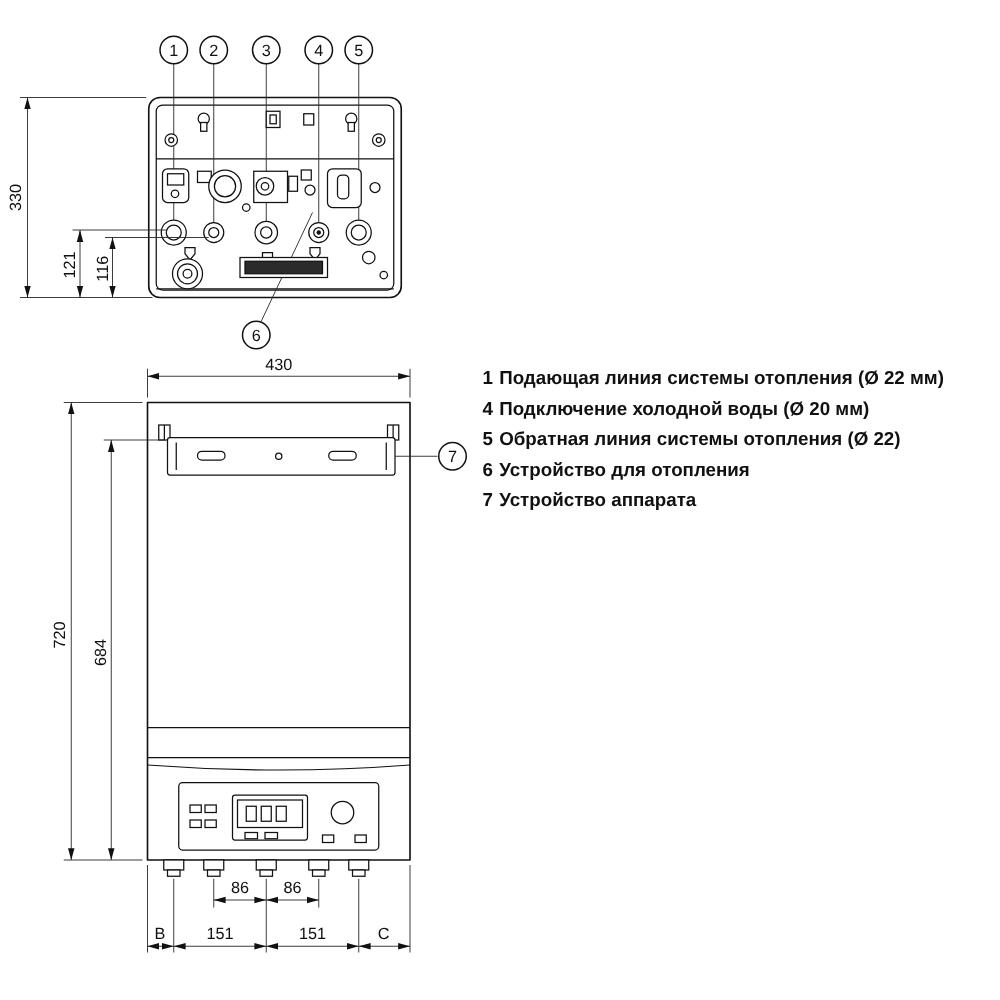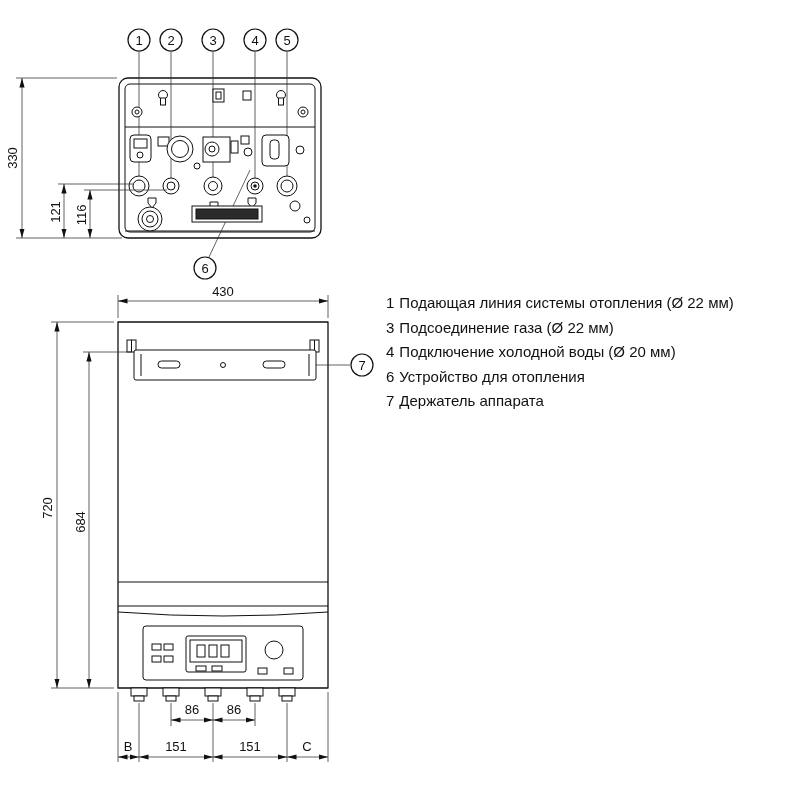--- a/index.html
+++ b/index.html
@@ -20,21 +20,21 @@
     font-family: "Liberation Sans", sans-serif;
     font-size: 13px;
     fill: #111;
     stroke: none;
   }
   svg text.badge-num { font-size: 13px; }
 
   .legend { position: absolute; left: 386px; top: 291px; width: 412px; }
   .legend-item {
     font-size: 15px;
-    font-weight: 400;
+    font-weight: 700;
     color: #111;
     line-height: 24.6px;
     white-space: nowrap;
   }
   .legend-item .num { margin-right: 5px; }
 </style>
 </head>
 <body>
 
 <div class="canvas">
@@ -282,26 +282,26 @@
         <text x="307" y="751" text-anchor="middle">C</text>
       </g>
     </g>
   </svg>
 
   <div class="legend">
     <div class="legend-item">
       <span class="num">1</span><span>Подающая линия системы отопления (Ø 22 мм)</span>
     </div>
     <div class="legend-item">
-      <span class="num">3</span><span>Подсоединение газа (Ø 22 мм)</span>
-    </div>
-    <div class="legend-item">
       <span class="num">4</span><span>Подключение холодной воды (Ø 20 мм)</span>
     </div>
     <div class="legend-item">
+      <span class="num">5</span><span>Обратная линия системы отопления (Ø 22)</span>
+    </div>
+    <div class="legend-item">
       <span class="num">6</span><span>Устройство для отопления</span>
     </div>
     <div class="legend-item">
-      <span class="num">7</span><span>Держатель аппарата</span>
+      <span class="num">7</span><span>Устройство аппарата</span>
     </div>
   </div>
 
 </div>
 
 </body></html>

